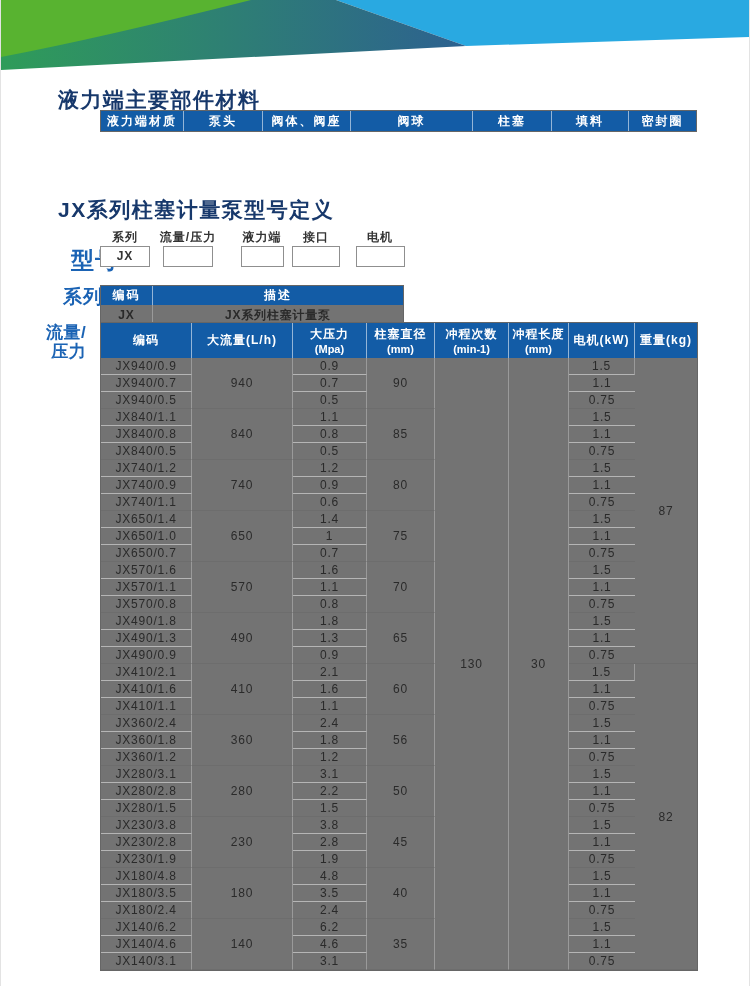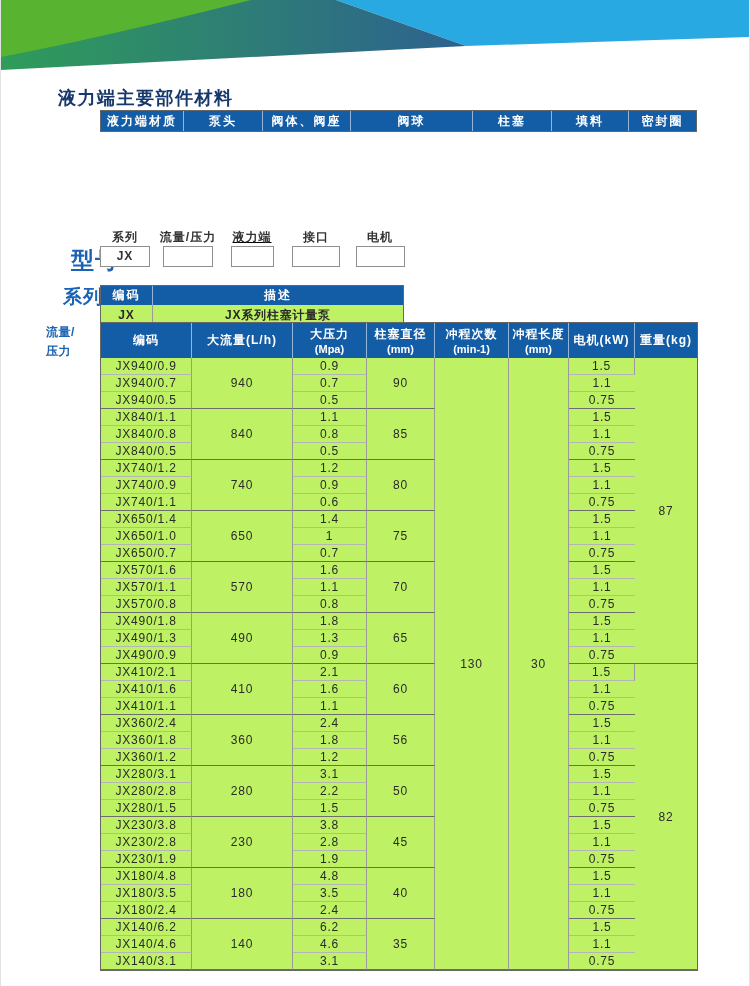--- a/index.html
+++ b/index.html
@@ -1,29 +1,29 @@
 <!DOCTYPE html>
 <html><head>
 <meta charset="utf-8">
 <style>
   html,body{margin:0;padding:0;background:#ffffff;}
   body{font-family:"Liberation Sans","DejaVu Sans",sans-serif;}
   .page{position:relative;width:750px;height:986px;background:#fff;overflow:hidden;
         border-left:1px solid #e3e3e3;border-right:1px solid #e3e3e3;box-sizing:border-box;}
   .banner{position:absolute;left:0;top:0;width:750px;height:76px;}
-  .sec-title{position:absolute;left:57px;font-size:18px;font-weight:bold;color:#17386b;letter-spacing:1.5px;white-space:nowrap;}
+  .sec-title{position:absolute;left:57px;font-size:21px;font-weight:bold;color:#17386b;letter-spacing:1.5px;white-space:nowrap;}
   #materials-title{top:86px;}
   #model-title{top:196px;}
   .side-label{position:absolute;font-weight:bold;color:#1b63b4;white-space:nowrap;}
   #model-row-label{left:62px;top:245px;font-size:23px;letter-spacing:1px;margin-left:8px;}
   #series-row-label{left:62px;top:284px;font-size:19px;letter-spacing:1px;}
-  #flow-row-label{left:45px;top:323px;font-size:12px;line-height:19px;letter-spacing:0.5px;}
+  #flow-row-label{left:45px;top:323px;font-size:17px;line-height:19px;letter-spacing:0.5px;text-align:right;}
 
   table.dtable{border-collapse:separate;border-spacing:0;table-layout:fixed;
-               position:absolute;border:1px solid #666;background:#bef264;}
+               position:absolute;border:1px solid #666;background:#737373;}
   .dtable th{background:#135ca6;color:#fff;font-size:12px;font-weight:bold;
              border-right:1px solid rgba(255,255,255,.55);padding:0;letter-spacing:2px;}
   .dtable th:last-child{border-right:none;}
   .dtable td{font-size:12px;color:#2a2a2a;text-align:center;vertical-align:middle;padding:0;
              border-right:1px solid #9a9a9a;border-bottom:1px solid #b5b5b5;letter-spacing:0.8px;}
   .dtable td:last-child{border-right:none;}
 
   #materials-table{left:99px;top:110px;width:595px;}
   #materials-table th{height:20px;}
   #materials-table td{height:20px;font-weight:bold;border-bottom:1px solid #9a9a9a;}
@@ -81,32 +81,33 @@
           <th>阀球</th>
           <th>柱塞</th>
           <th>填料</th>
           <th>密封圈</th>
         </tr>
       </thead>
       <tbody>
       </tbody>
     </table>
 
+  <div class="sec-title" id="model-title">JX系列柱塞计量泵型号定义</div>
 
   <div class="side-label" id="model-row-label">型号</div>
   <div id="model-fields">
       <div class="mfield" style="left: 59px;">
         <div class="mlabel">系列</div>
         <div class="mbox" style="width: 48px;">JX</div>
       </div>
       <div class="mfield" style="left: 122px;">
         <div class="mlabel">流量/压力</div>
         <div class="mbox" style="width: 48px;"></div>
       </div>
-      <div class="mfield" style="left: 186px; text-decoration: underline;">
+      <div class="mfield" style="left: 196px;">
         <div class="mlabel">液力端</div>
         <div class="mbox" style="width: 41px;"></div>
       </div>
       <div class="mfield" style="left: 250px;">
         <div class="mlabel">接口</div>
         <div class="mbox" style="width: 46px;"></div>
       </div>
       <div class="mfield" style="left: 314px;">
         <div class="mlabel">电机</div>
         <div class="mbox" style="width: 47px;"></div>

